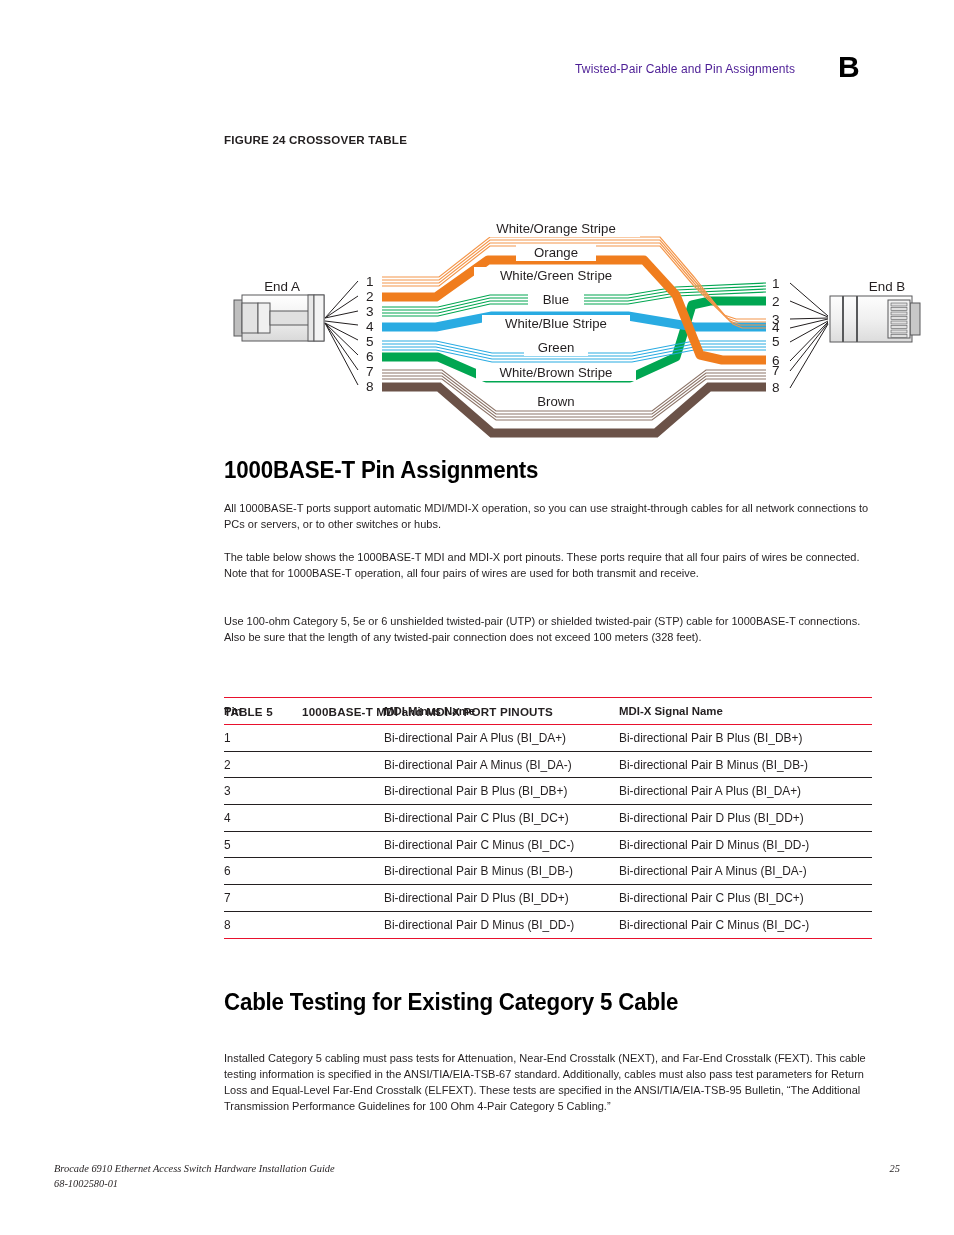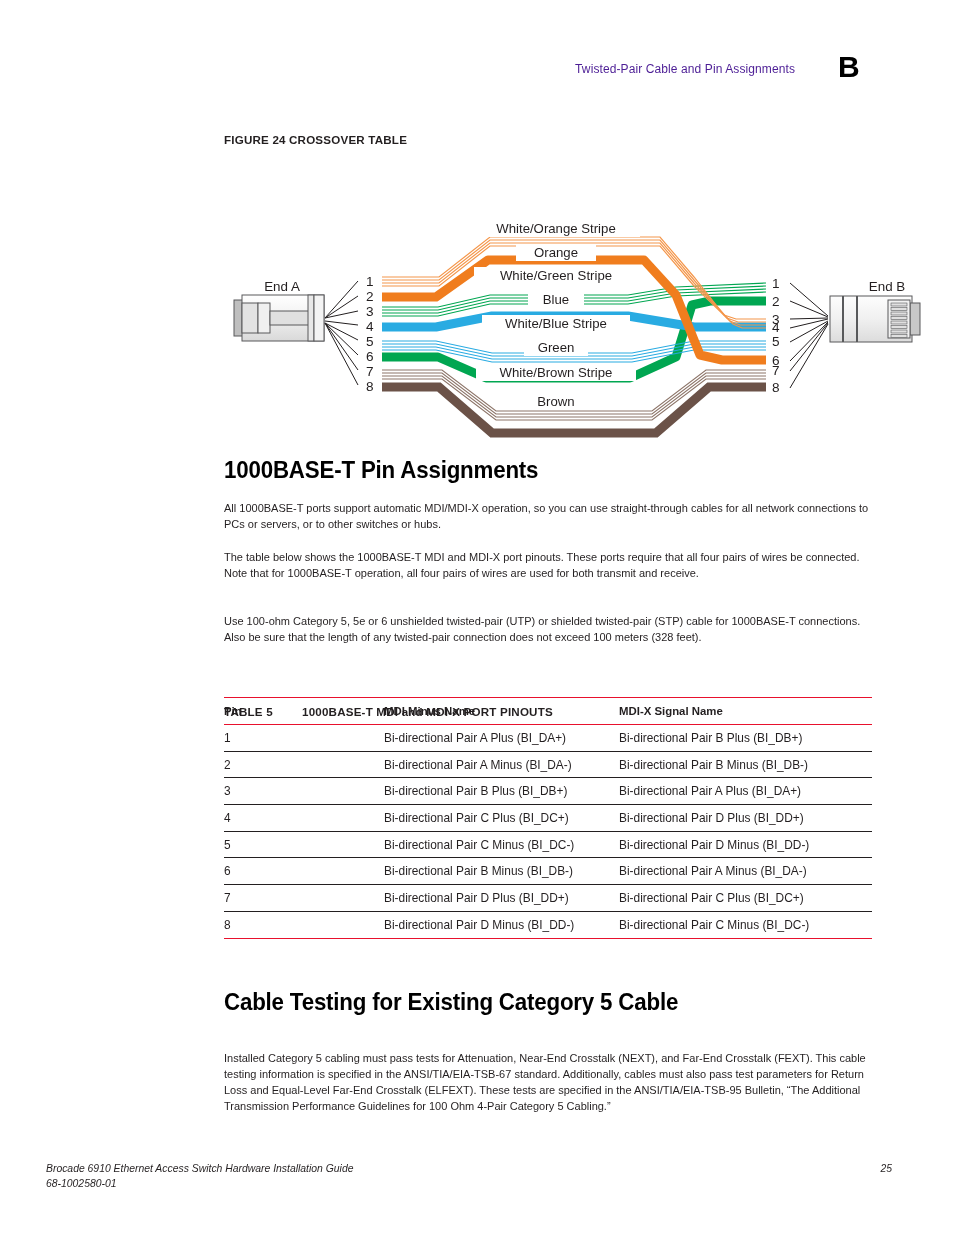--- a/index.html
+++ b/index.html
@@ -87,23 +87,24 @@
     border-bottom:1.6px solid #E8112D;
   }
   table.pinouts tbody tr{ border-bottom:1px solid #231f20; }
   table.pinouts tbody tr:last-child{ border-bottom:1.6px solid #E8112D; }
   .c-pin{width:160px;}
   .c-mdi{width:235px;}
   .c-mdix{width:253px;}
 
   
   .footer{
-    position:absolute; left:46px; top:1161px; width:846px;
+    position:absolute; left:54px; top:1161px; width:846px;
     font-size:10.4px; font-style:italic; color:#231f20;
     line-height:1.45;
+    font-family:Liberation Serif, serif;
   }
   .footer .pg{position:absolute; right:0; top:0; font-style:italic;}
 </style>
 </head>
 <body>
 
 <div class="page">
 
   <div class="rh-title">Twisted-Pair Cable and Pin Assignments</div>
   <div class="rh-letter">B</div>

